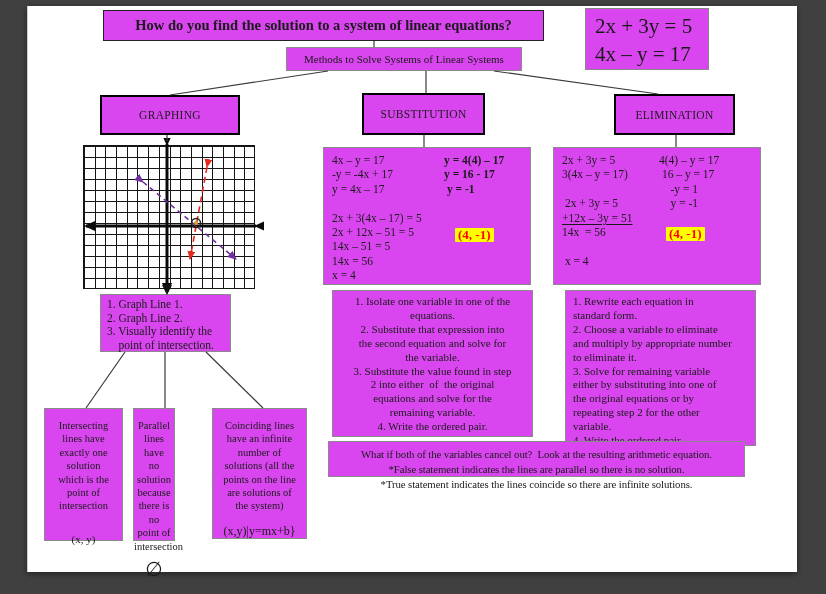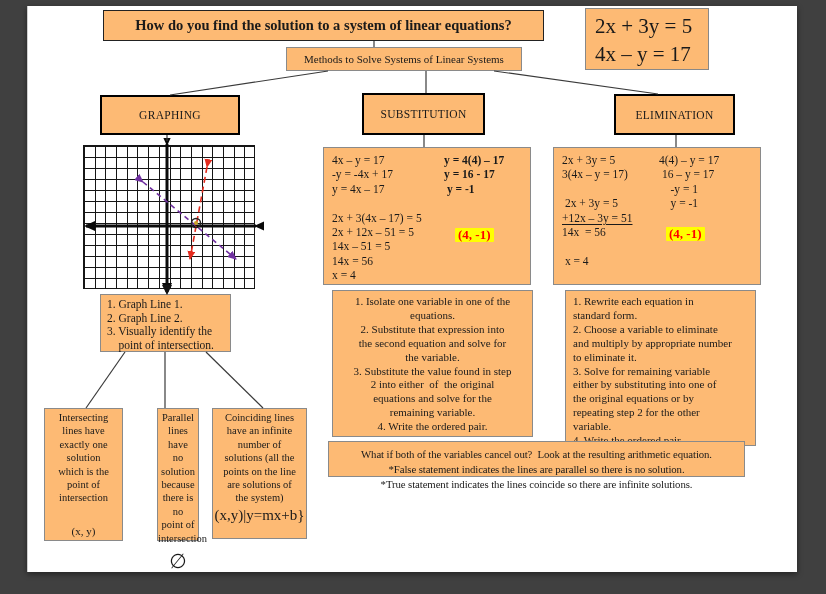--- a/index.html
+++ b/index.html
@@ -7,21 +7,21 @@
     width:826px;height:594px;position:relative;overflow:hidden;
     background:#404040;
     font-family:"Liberation Serif","DejaVu Serif",serif;
   }
   .page{
     position:absolute;left:27px;top:6px;width:769px;height:566px;
     background:#ffffff;box-shadow:0 2px 6px rgba(0,0,0,.45);
     border-left:1px solid #cfcfcf;
   }
   .box{
-    position:absolute;box-sizing:border-box;background:#fdba74;
+    position:absolute;box-sizing:border-box;background:#d946ef;
     border:1px solid #7a7a7a;color:#1a1a1a;
   }
   .ml{white-space:pre-wrap;}
   .ctr{display:flex;align-items:center;justify-content:center;text-align:center;}
   .title-box{left:103px;top:10px;width:441px;height:31px;border:1px solid #222;
     font-weight:bold;font-size:14.5px;}
   .eq-box{left:585px;top:8px;width:124px;height:62px;border:1px solid #888;
     font-size:21px;line-height:28px;padding:3px 0 0 9px;}
   .methods-box{left:286px;top:47px;width:236px;height:24px;font-size:11px;border:1px solid #8a8a8a;}
   .branch{font-size:11.5px;letter-spacing:.3px;border:2px solid #000000;}
@@ -44,23 +44,23 @@
   .answer{
     position:absolute;font-size:13px;font-weight:bold;
     padding:0 3px;border-radius:1px;
   }
   .steps-box{font-size:11px;line-height:13.9px;padding:4px 7px;border:1px solid #8a8a8a;}
   .gsteps{left:100px;top:294px;width:131px;height:58px;font-size:11.5px;line-height:13.5px;padding:3px 6px;}
   .ssteps{left:332px;top:290px;width:201px;height:147px;text-align:center;}
   .esteps{left:565px;top:290px;width:191px;height:156px;}
   .note-box{left:328px;top:441px;width:417px;height:36px;font-size:10.8px;line-height:15px;
     text-align:center;padding-top:5px;letter-spacing:-.1px;border:1px solid #8a8a8a;}
-  .outcome{font-size:10.5px;line-height:13.4px;text-align:center;padding-top:2px;border:1px solid #8a8a8a;}
+  .outcome{font-size:10.5px;line-height:13.4px;text-align:center;padding-top:10px;border:1px solid #8a8a8a;}
   .outcome.o1{left:44px;top:408px;width:79px;height:133px;}
-  .outcome.o2{left:133px;top:408px;width:42px;height:133px;margin-left:24px;}
+  .outcome.o2{left:133px;top:408px;width:42px;height:133px;}
   .outcome.o3{left:212px;top:408px;width:95px;height:131px;}
   .result{display:block;margin-top:20px;font-size:11px;}
   .result.sym{font-size:20px;margin-top:6px;line-height:20px;}
   #connectors{position:absolute;left:0;top:0;pointer-events:none;}
 </style>
 </head>
 <body>
 
 <div class="page"></div>
 
@@ -183,21 +183,21 @@
   <span class="result sym">∅</span>
 </div>
 <div class="box outcome o3">
   <span class="ml">Coinciding lines
 have an infinite
 number of
 solutions (all the
 points on the line
 are solutions of
 the system)</span>
-  <span class="result" style="font-size:15px;margin-top:4px;">(x,y)|y=mx+b}</span>
+  <span class="result" style="font-size:12px;margin-top:12px;">(x,y)|y=mx+b}</span>
 </div>
 
 <svg id="connectors" width="826" height="594" viewBox="0 0 826 594">
   <defs>
     <marker id="cah" markerUnits="userSpaceOnUse" markerWidth="12" markerHeight="10" refX="7" refY="5" orient="auto">
       <path d="M0,0 L10,5 L0,10 z" fill="#111"></path>
     </marker>
   </defs>
   <g stroke="#3a3a3a" stroke-width="1.2">
     <line x1="374" y1="41" x2="374" y2="47"></line>

